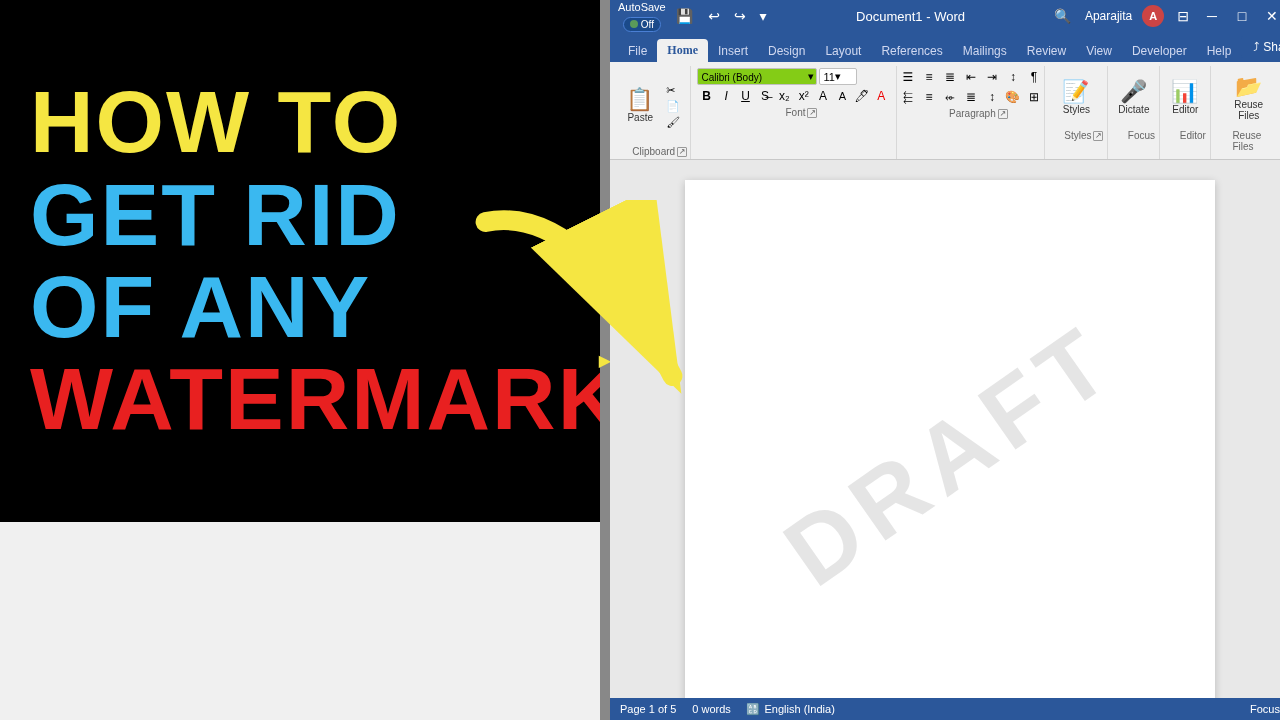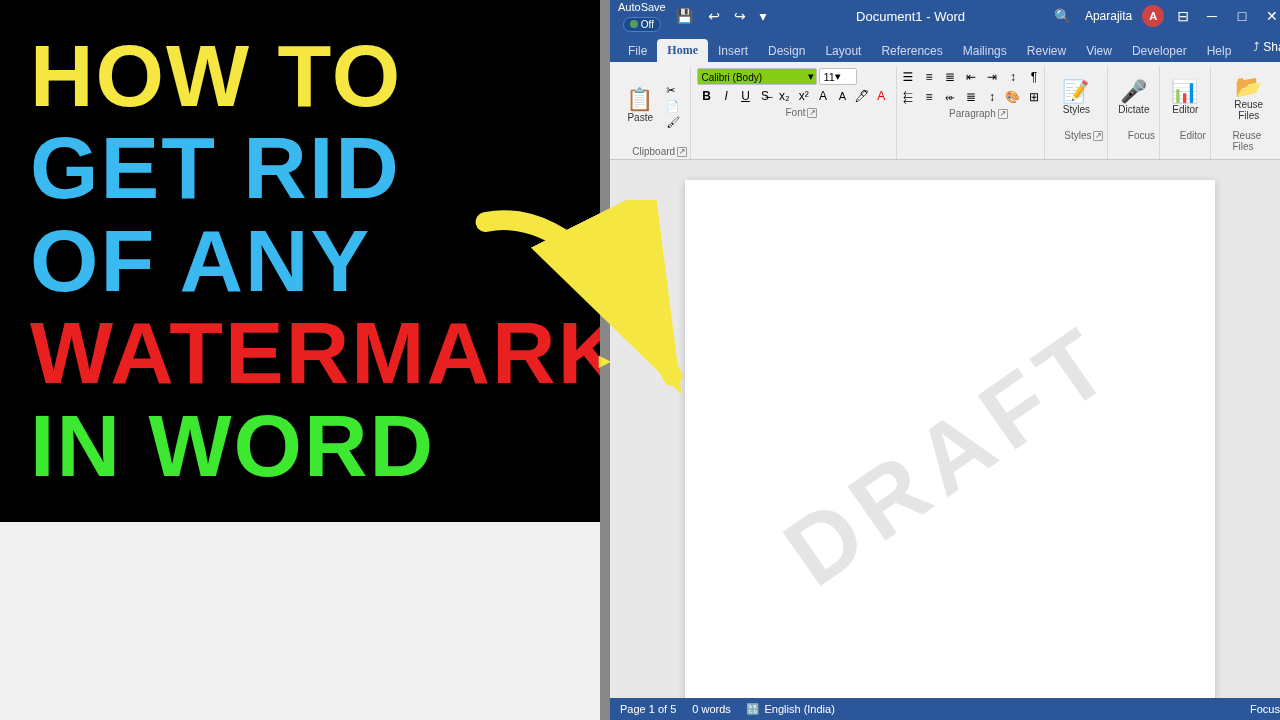--- a/index.html
+++ b/index.html
@@ -328,21 +328,20 @@
     .qa-icon { font-size: 14px; cursor: pointer; color: white; padding: 2px 3px; border-radius: 2px; }
   </style>
 </head>
 <body>
 
 <div id="thumbnail">
   <div class="line1">HOW TO</div>
   <div class="line2">GET RID</div>
   <div class="line2">OF ANY</div>
   <div class="line3">WATERMARK</div>
-  <div class="line4">IN WORD</div>
 </div>
 
 <svg class="arrow-overlay" viewBox="0 0 250 200" xmlns="http://www.w3.org/2000/svg" style="position:absolute;left:450px;top:200px;width:280px;height:220px;pointer-events:none;z-index:10;">
   <defs>
     <marker id="arrowhead" markerWidth="10" markerHeight="7" refX="9" refY="3.5" orient="auto">
       <polygon points="0 0, 10 3.5, 0 7" fill="#f5e642"></polygon>
     </marker>
   </defs>
   <path d="M 30,20 Q 80,10 130,60 Q 170,100 200,160" fill="none" stroke="#f5e642" stroke-width="18" stroke-linecap="round" marker-end="url(#arrowhead)"></path>
 </svg>

